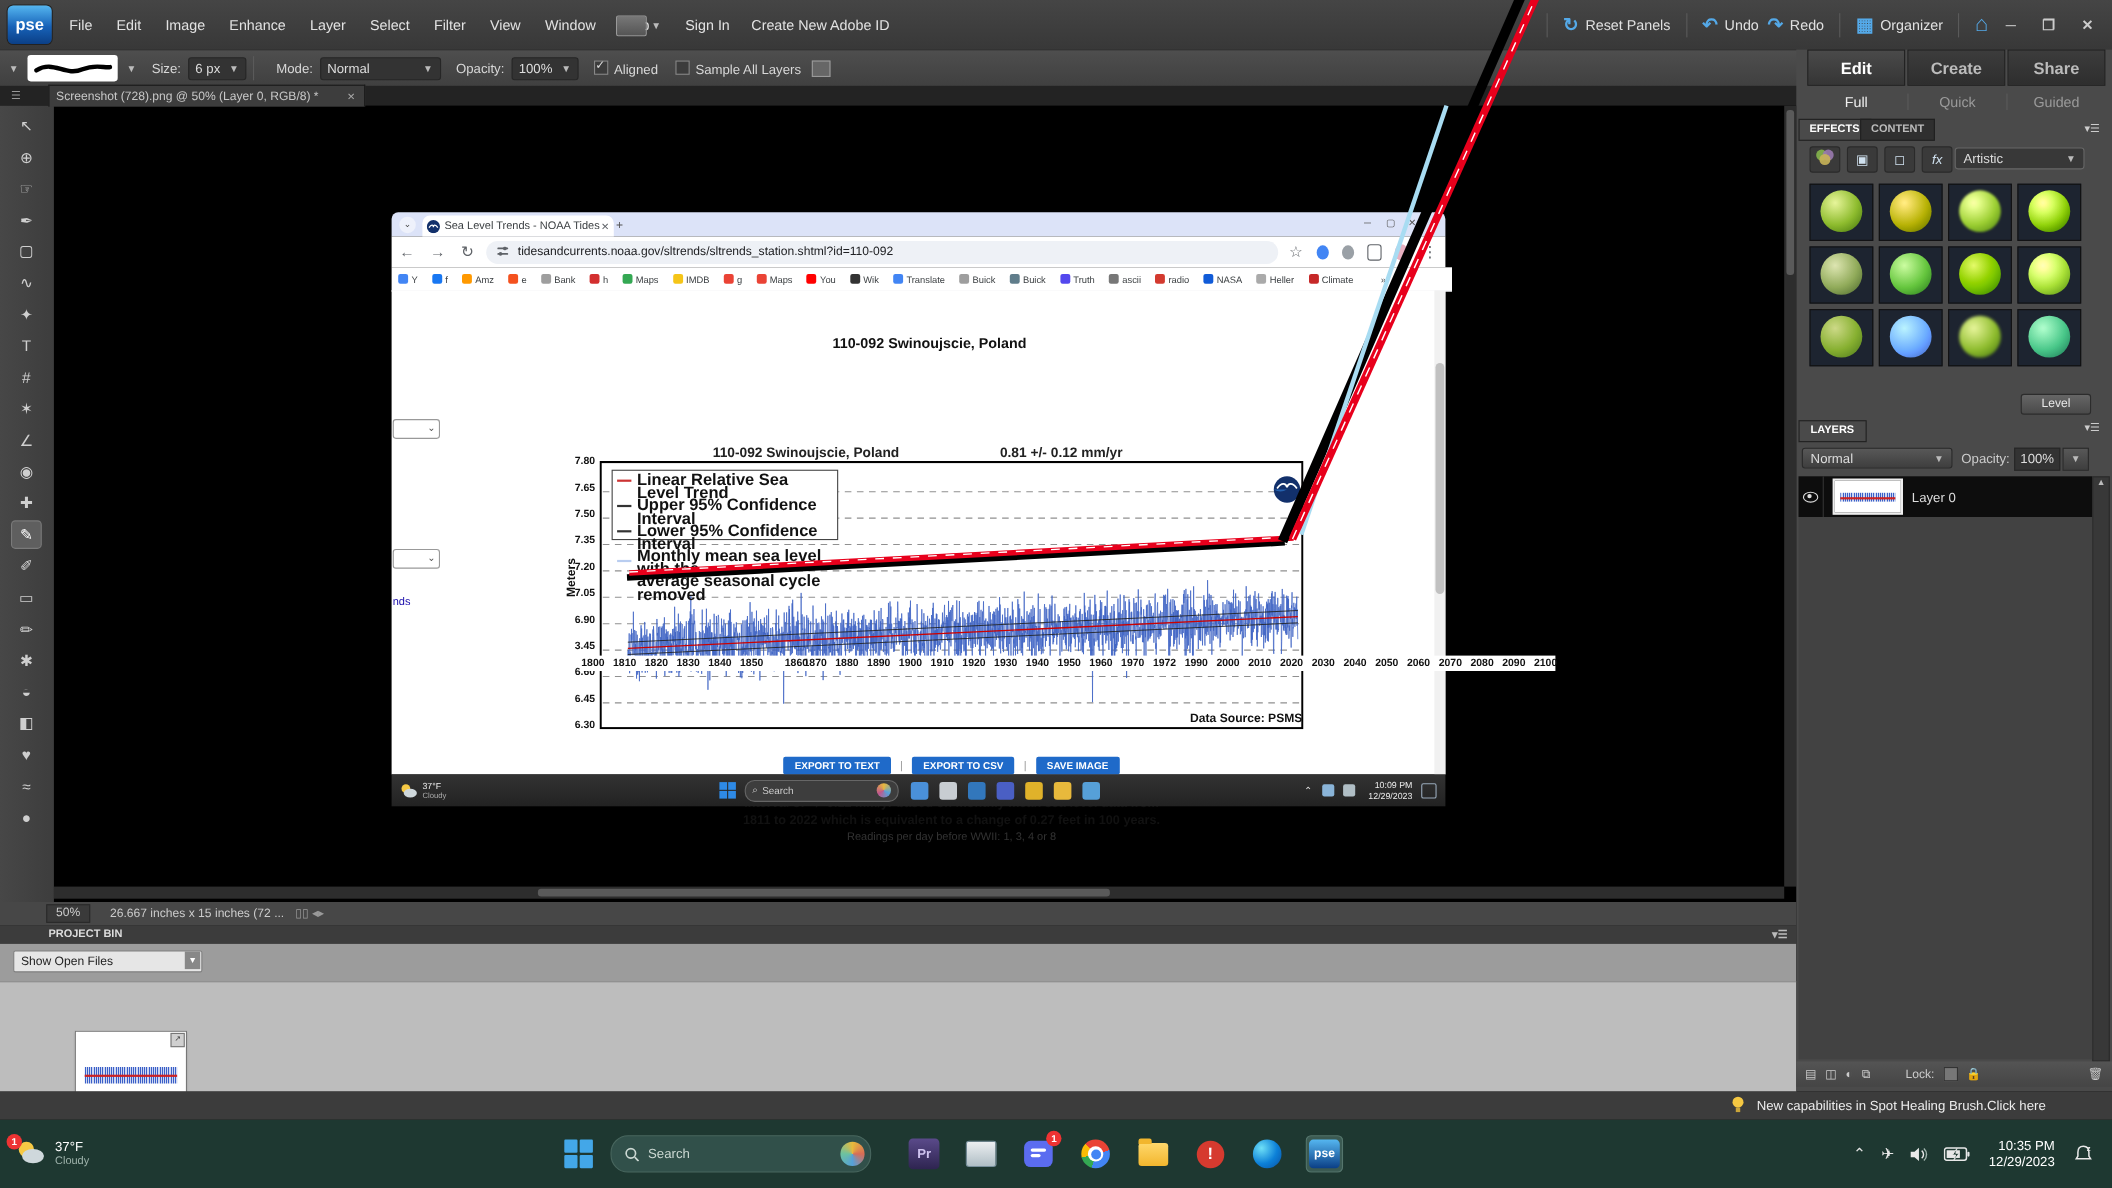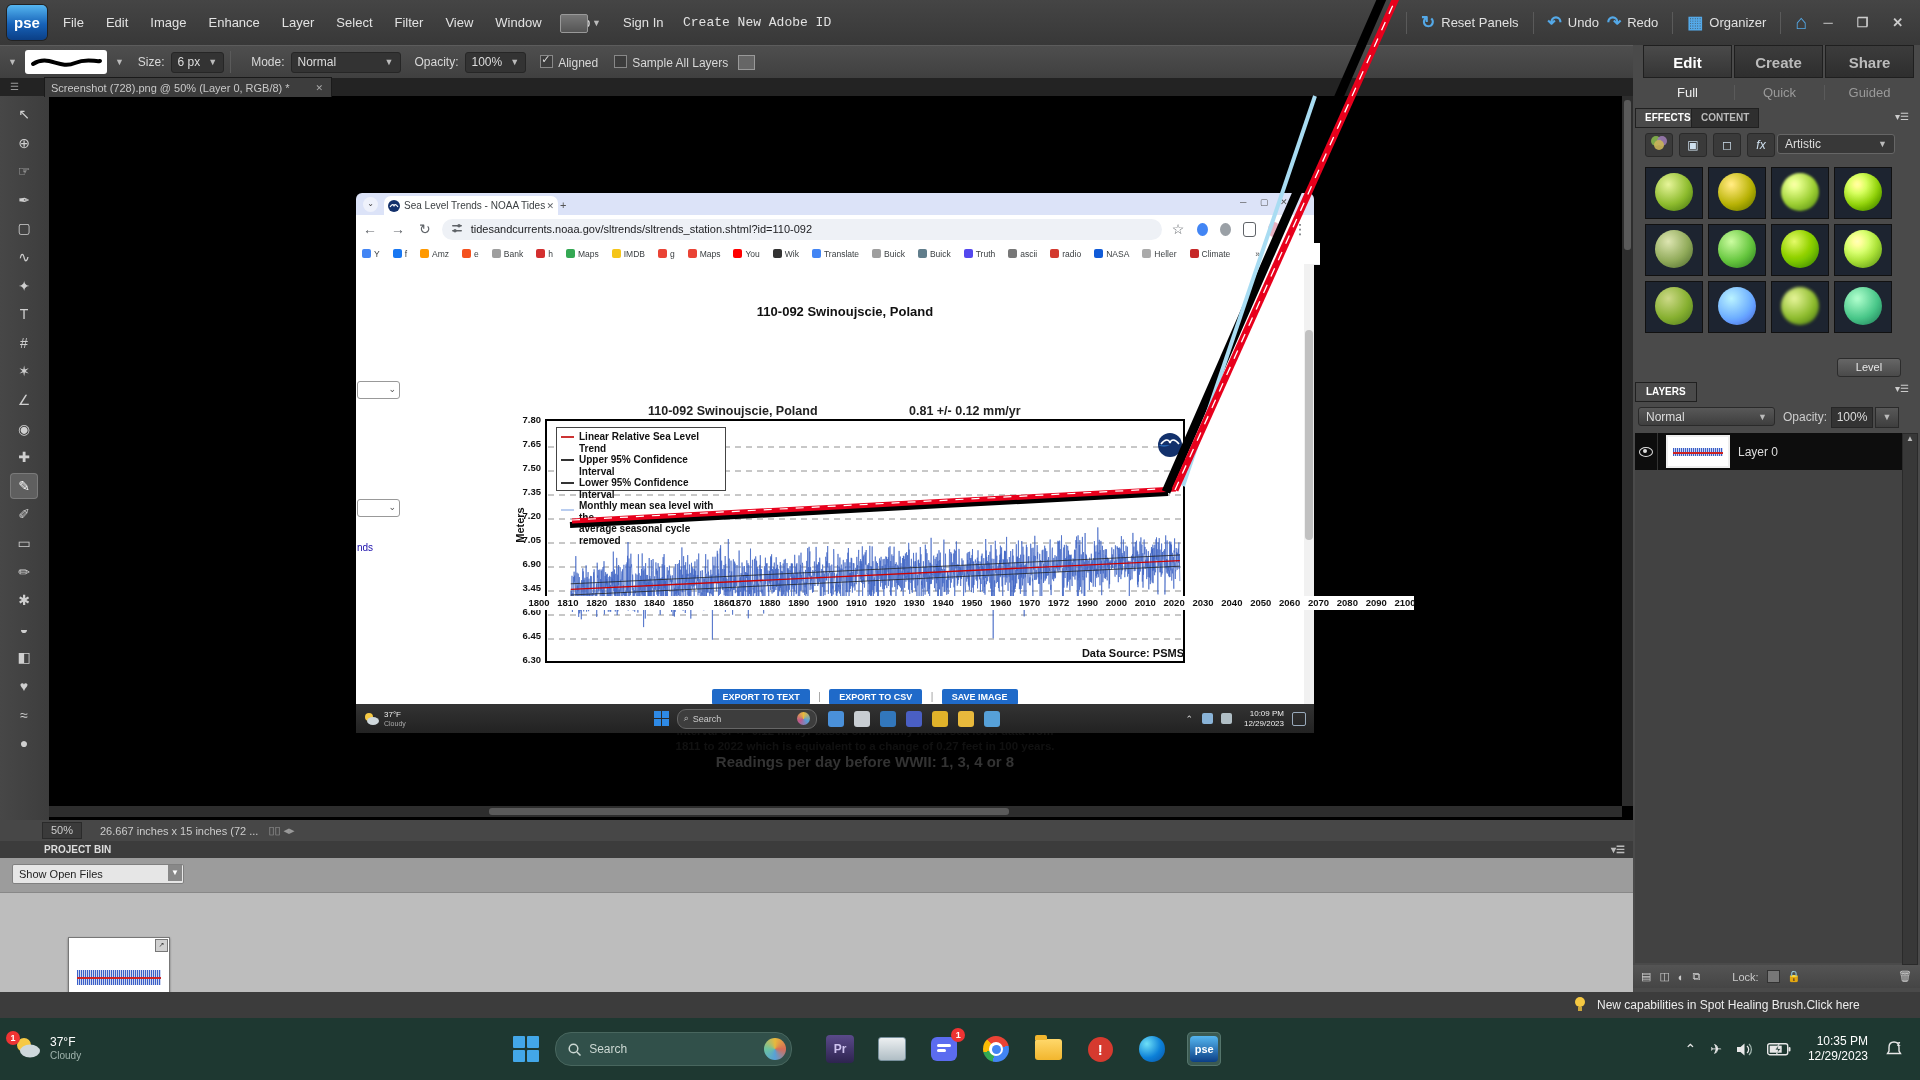--- a/index.html
+++ b/index.html
@@ -38,35 +38,35 @@
   #bookmarks{left:0;top:50px;width:958px;height:21px;background:#fff;border-bottom:1px solid #e8eaed;display:flex;align-items:center;padding-left:6px;gap:13px;overflow:hidden;}
   .bm{display:flex;align-items:center;gap:3px;font-size:8.5px;color:#3c4043;white-space:nowrap;}
   .bm i{width:9px;height:9px;border-radius:2px;display:inline-block;}
   #page{left:0;top:71px;width:958px;height:440px;background:#fff;}
   .pg-title{position:absolute;left:204px;width:570px;text-align:center;font-weight:bold;font-size:13px;color:#111;}
   .pg-select{position:absolute;left:1px;width:38px;height:16px;border:1px solid #999;border-radius:3px;background:#fff;color:#555;font-size:9px;text-align:right;line-height:15px;padding-right:3px;}
   
   #chartbox{position:absolute;left:189px;top:155px;width:640px;height:244px;}
   .ytick{position:absolute;width:32px;text-align:right;font-size:9.5px;font-weight:bold;color:#111;}
   #meters{position:absolute;left:146px;top:255px;font-size:11px;font-weight:bold;color:#111;transform:rotate(-90deg);}
-  #legend{position:absolute;left:200px;top:163px;width:170px;height:64px;background:#fff;border:1px solid #444;font-size:10px;font-weight:bold;color:#111;padding:3px 4px 0 4px;box-sizing:border-box;line-height:11.5px;z-index:4;}
+  #legend{position:absolute;left:200px;top:163px;width:206px;height:64px;background:#fff;border:1px solid #444;font-size:15px;font-weight:bold;color:#111;padding:3px 4px 0 4px;box-sizing:border-box;line-height:11.5px;z-index:4;}
   .lg-row{display:flex;}
   .lg-swatch{width:14px;flex:0 0 14px;margin-right:4px;position:relative;}
   .lg-swatch i{position:absolute;left:0;top:5px;width:13px;height:2px;}
   #noaalogo{position:absolute;left:801px;top:168px;z-index:4;}
   #srclabel{position:absolute;left:540px;top:383px;width:288px;text-align:right;font-size:11px;font-weight:bold;color:#111;z-index:4;}
   #substation{position:absolute;left:292px;top:140px;font-weight:bold;font-size:12.5px;color:#222;}
   #subrate{position:absolute;left:553px;top:140px;font-weight:bold;font-size:12.5px;color:#222;}
   #xstrip{left:530px;top:596px;width:884px;height:14px;background:#fff;z-index:6;}
   .xtick{position:absolute;top:1px;width:28px;text-align:center;font-size:9.5px;font-weight:bold;color:#111;}
   #btnrow{position:absolute;left:189px;top:422px;width:640px;text-align:center;}
   .xbtn{display:inline-block;background:#1f6ac9;color:#fff;font-size:9px;font-weight:bold;padding:3px 10px;border-radius:2px;margin:0 4px;}
   .btn-sep{color:#999;font-size:10px;}
   #para{position:absolute;left:189px;top:445px;width:640px;text-align:center;font-weight:bold;font-size:11.5px;color:#111;line-height:15px;}
-  #footnote{font-weight:bold;font-size:15px;color:#333;}
+  #footnote{font-weight:normal;font-size:10px;color:#333;}
   
   #innerbar{left:0;top:511px;width:958px;height:29px;background:linear-gradient(#333,#222);display:flex;align-items:center;color:#eee;}
   .ib-ico{width:16px;height:16px;border-radius:3px;margin:0 5px;}
   #ib-search{width:126px;height:18px;border:1px solid #666;border-radius:9px;background:#3d3d3d;display:flex;align-items:center;font-size:9px;color:#ccc;padding:0 6px;gap:4px;}
   
   #rightpanel{left:1633px;top:45px;width:287px;height:947px;background:#4a4a4a;z-index:20;}
   .ptab{position:absolute;top:0;width:89px;height:33px;background:linear-gradient(#3c3c3c,#2e2e2e);border:1px solid #1f1f1f;color:#bbb;
     font-size:15px;font-weight:bold;text-align:center;line-height:33px;box-sizing:border-box;}
   .ptab.active{background:linear-gradient(#4a4a4a,#353535);color:#fff;}
   .pmode{position:absolute;top:40px;width:89px;text-align:center;font-size:13px;color:#9a9a9a;}
@@ -133,21 +133,21 @@
 </style>
 </head>
 <body>
 
 <div class="abs" id="menubar">
   <div class="abs" id="pse-logo">pse</div>
   <div class="abs" id="menus" style="left:52px;top:0;"><span class="menu-item">File</span><span class="menu-item">Edit</span><span class="menu-item">Image</span><span class="menu-item">Enhance</span><span class="menu-item">Layer</span><span class="menu-item">Select</span><span class="menu-item">Filter</span><span class="menu-item">View</span><span class="menu-item">Window</span><span class="menu-item">Help</span></div>
   <span class="abs" style="left:560px;top:14px;width:26px;height:17px;border:1px solid #999;background:linear-gradient(#777,#555);border-radius:2px;"></span>
   <span class="abs" style="left:592px;top:18px;color:#bbb;font-size:9px;">▼</span>
   <span class="abs menu-item" style="left:612px;top:0;">Sign In</span>
-  <span class="abs menu-item" style="left:672px;top:0;font-family:Liberation Mono, monospace;">Create New Adobe ID</span>
+  <span class="abs menu-item" style="left:672px;top:0;">Create New Adobe ID</span>
   <div class="abs mb-right" style="left:1400px;">
     <div class="vsep"></div>
     <div class="mb-btn">
       <span class="blue-glyph">↻</span>
       <span>Reset Panels</span>
     </div>
     <div class="vsep"></div>
     <div class="mb-btn">
       <span class="blue-glyph">↶</span>
       <span>Undo</span>

